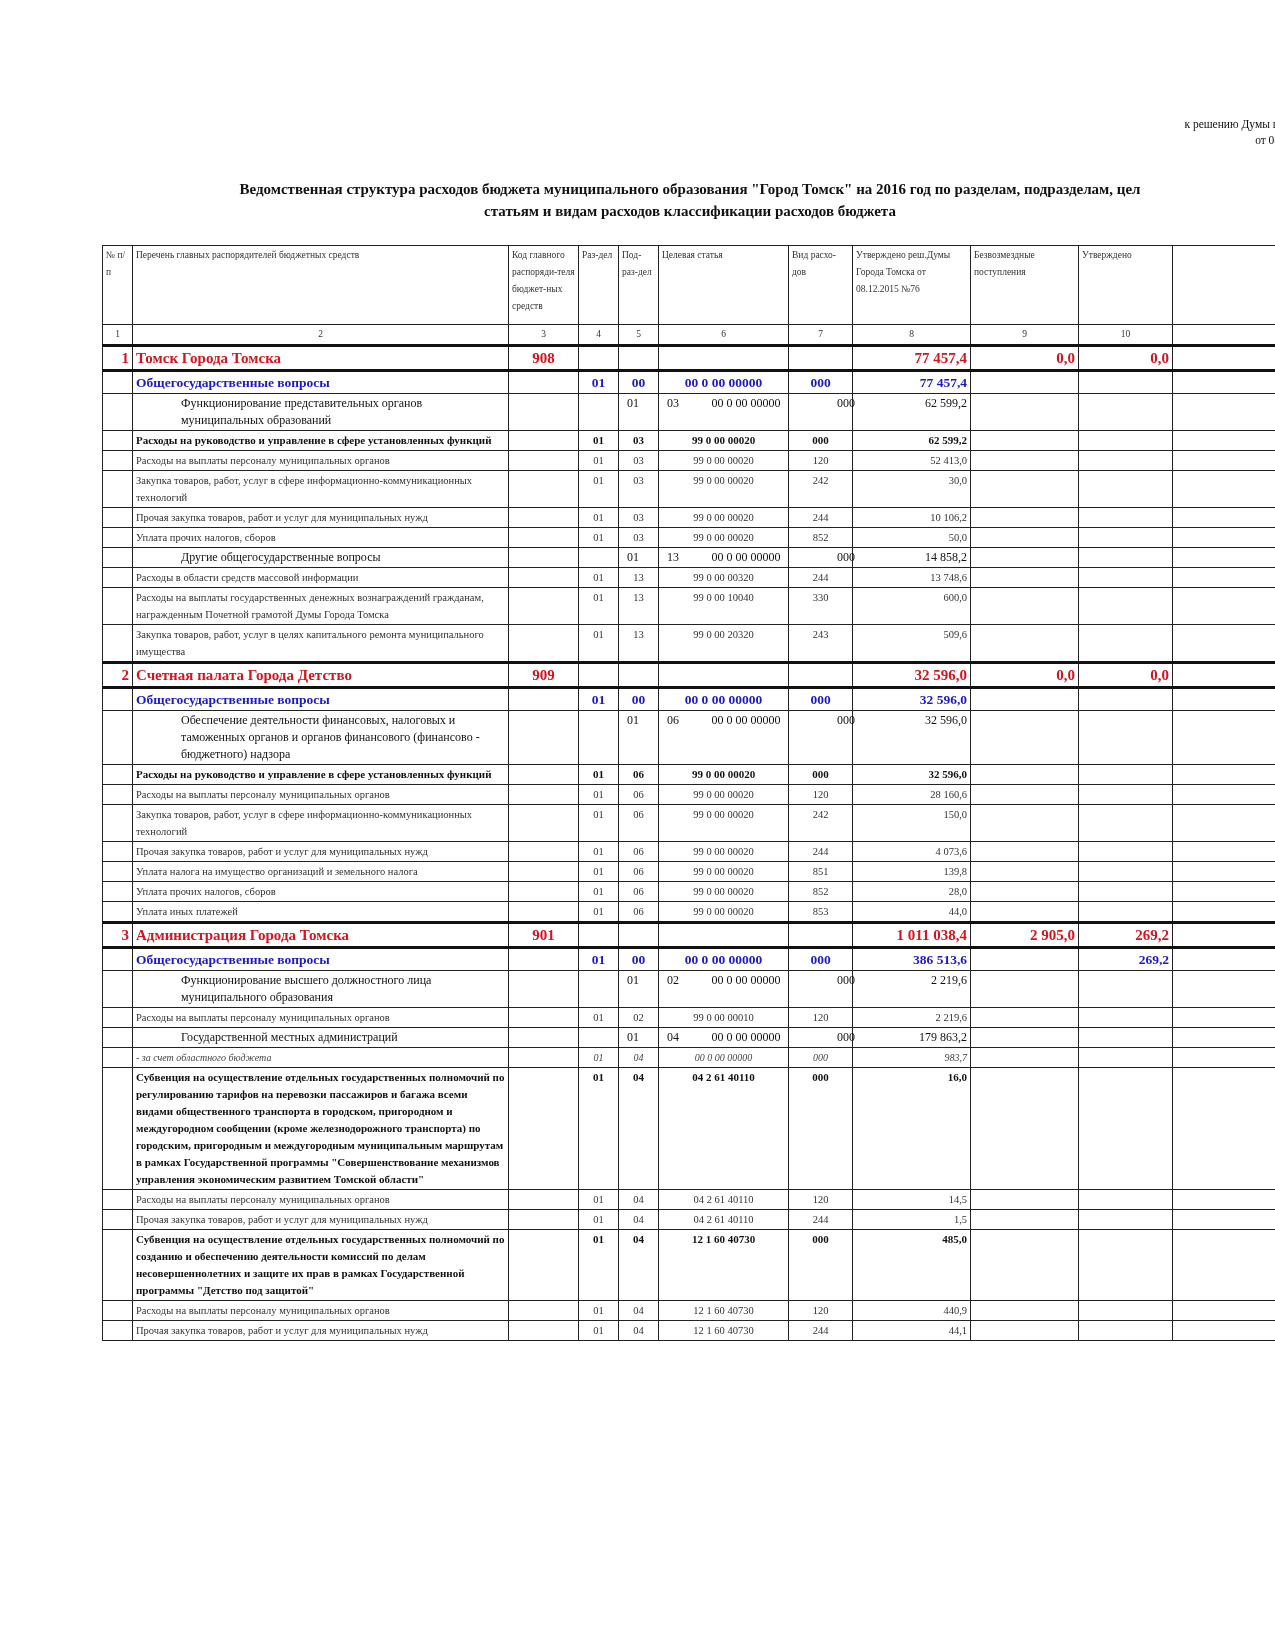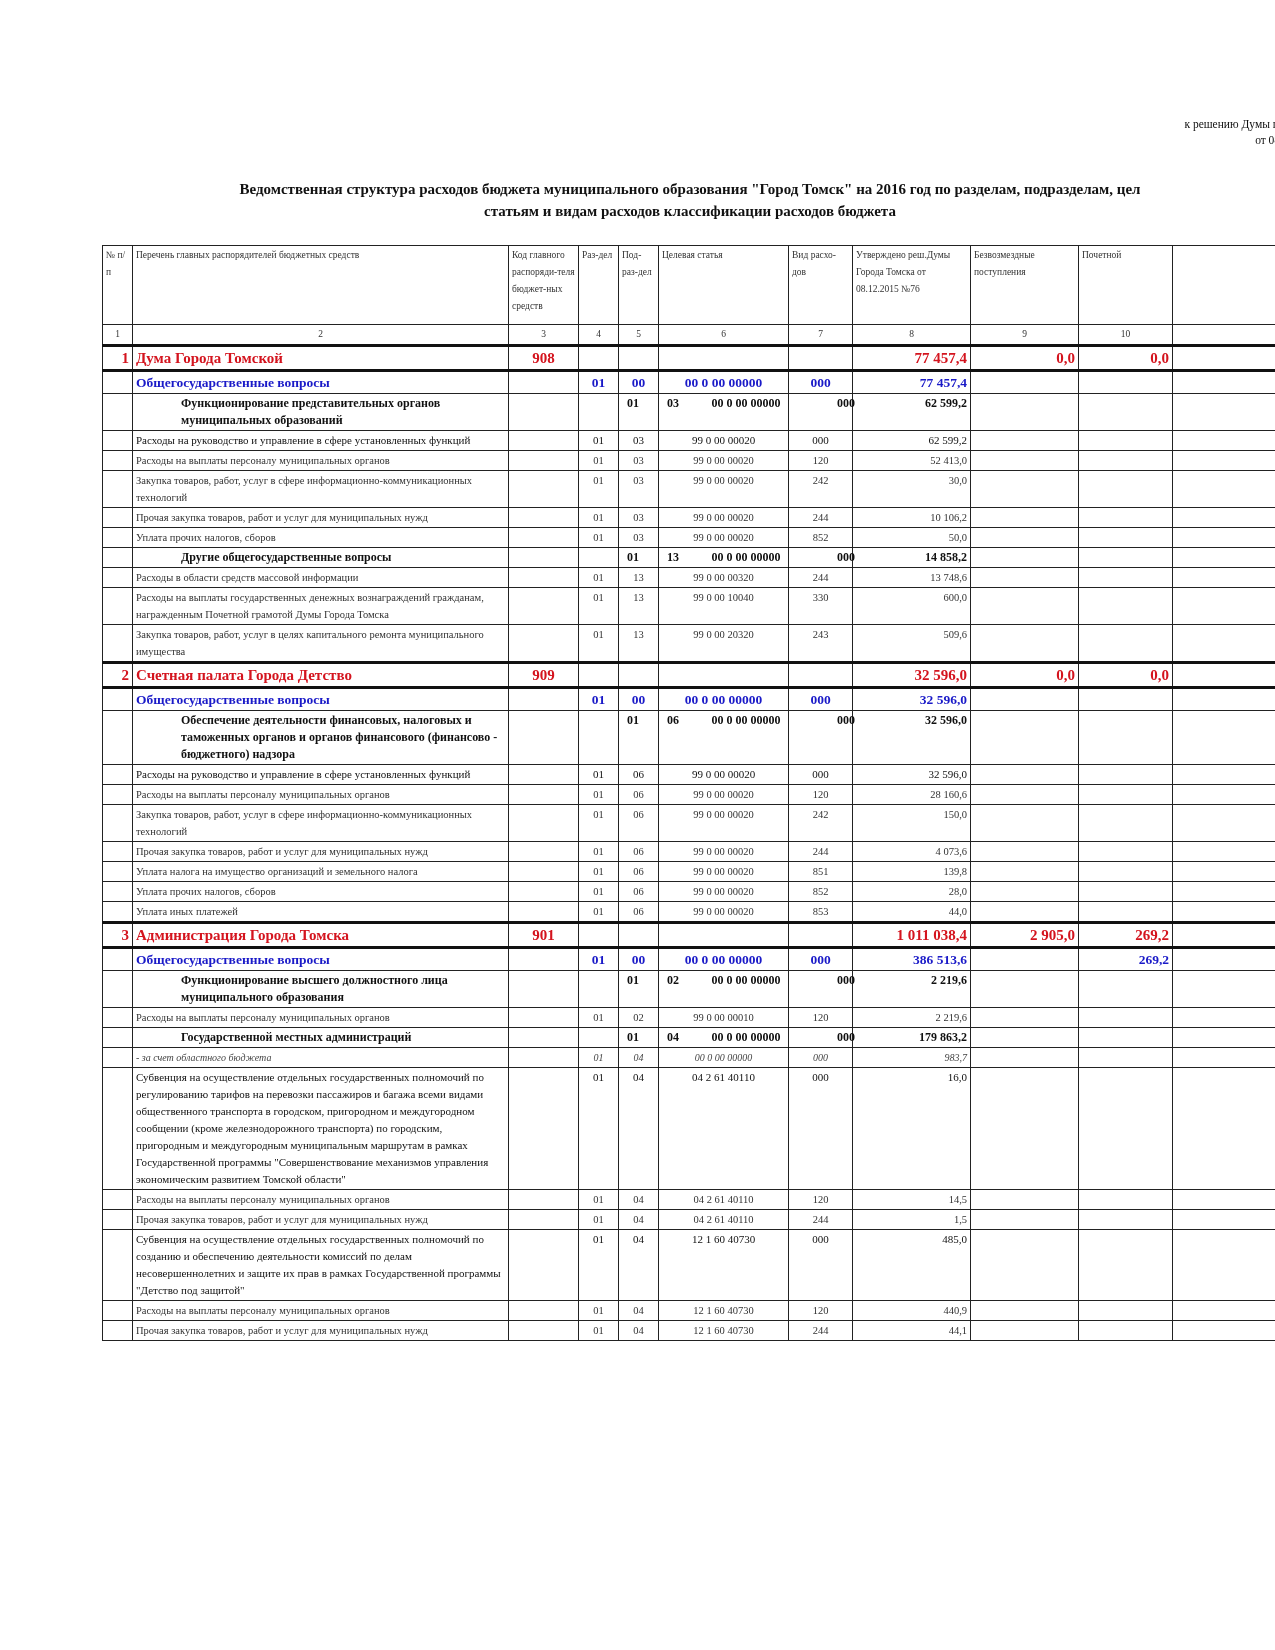--- a/index.html
+++ b/index.html
@@ -12,22 +12,22 @@
   table.budget td { border:1px solid #222; padding:1px 3px; vertical-align:top; line-height:17px; }
   col.c1 { width:30px; } col.c2 { width:376px; } col.c3 { width:70px; } col.c4 { width:40px; } col.c5 { width:40px; }
   col.c6 { width:130px; } col.c7 { width:64px; } col.c8 { width:118px; } col.c9 { width:108px; } col.c10 { width:94px; } col.c11 { width:130px; }
   .hdr td { font-size:9.5px; text-align:left; line-height:16px; height:76px; color:#333; }
   .num td { text-align:center; font-size:9.5px; height:14px; line-height:14px; border-bottom:3px solid #111; color:#333; }
   td.c { text-align:center; }
   td.r { text-align:right; }
   tr.org td { color:#d4141e; font-weight:bold; font-size:15px; line-height:20px; border-top:3px solid #111; border-bottom:3px solid #111; }
   tr.org td.idx { text-align:right; }
   tr.sec td { color:#1a1ac8; font-weight:bold; font-size:13.5px; line-height:19px; }
-  tr.sub td { font-weight:bold; font-size:12px;padding-left:48px; }
-  tr.sub2 td { font-weight:normal; font-size:11px; }
+  tr.sub td { font-weight:normal; font-size:12px;padding-left:48px; }
+  tr.sub2 td { font-weight:bold; font-size:11px; }
   tr.item td { font-size:10.5px; color:#333; }
   tr.itl td { font-style:italic; font-size:10px; color:#444; }
   td.ind2 { padding-left:6px; }
 </style>
 </head>
 <body>
 
 <div class="annex">
   <div>П</div>
   <div>к решению Думы го</div>
@@ -57,39 +57,39 @@
     <tr class="hdr">
       <td>№ п/п</td>
       <td>Перечень главных распорядителей бюджетных средств</td>
       <td>Код главного распоряди-теля бюджет-ных средств</td>
       <td>Раз-дел</td>
       <td>Под-раз-дел</td>
       <td>Целевая статья</td>
       <td>Вид расхо-дов</td>
       <td>Утверждено реш.Думы Города Томска от 08.12.2015 №76</td>
       <td>Безвозмездные поступления</td>
-      <td>Почетной</td>
+      <td>Утверждено</td>
       <td></td>
     </tr>
     <tr class="num">
       <td>1</td>
       <td>2</td>
       <td>3</td>
       <td>4</td>
       <td>5</td>
       <td>6</td>
       <td>7</td>
       <td>8</td>
       <td>9</td>
       <td>10</td>
       <td></td>
     </tr>
   <tr class="org">
         <td class="c idx">1</td>
-        <td>Дума Города Томской</td>
+        <td>Томск Города Томска</td>
         <td class="c">908</td>
         <td class="c"></td>
         <td class="c"></td>
         <td class="c"></td>
         <td class="c"></td>
         <td class="r">77 457,4</td>
         <td class="r">0,0</td>
         <td class="r">0,0</td>
         <td class="r"></td>
       </tr>

